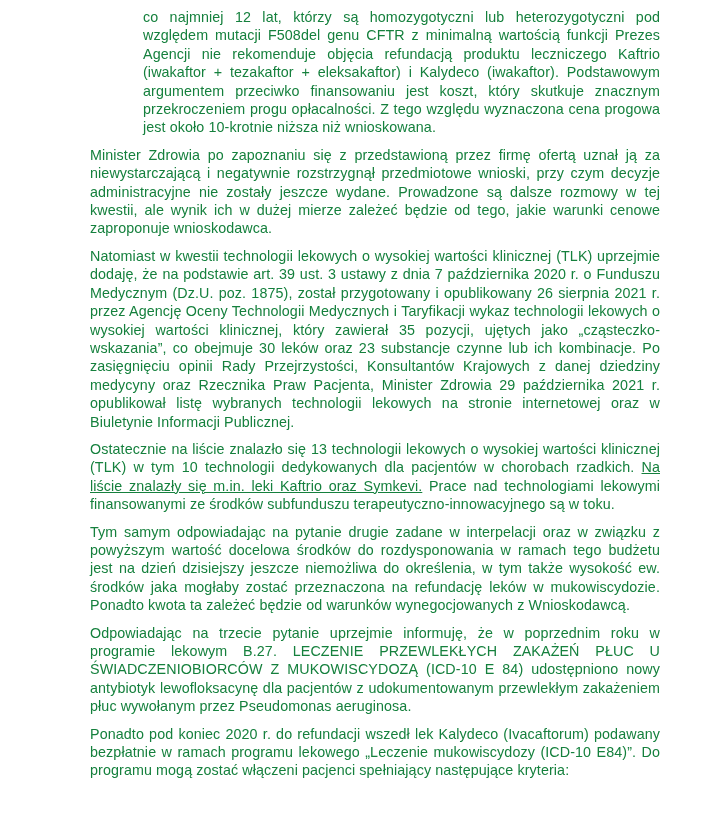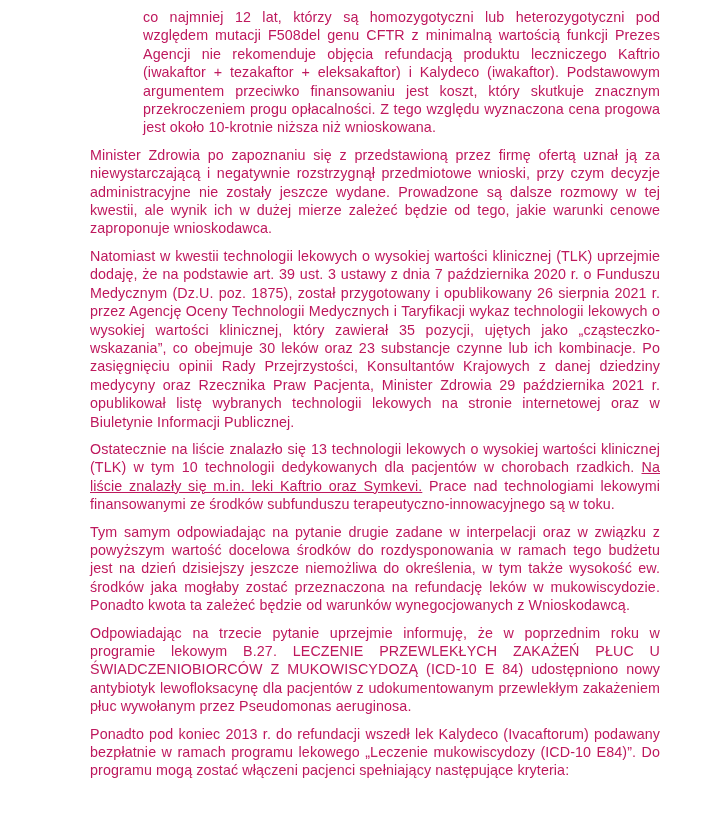--- a/index.html
+++ b/index.html
@@ -11,21 +11,21 @@
     width: 706px;
     height: 835px;
     overflow: hidden;
     font-family: "Liberation Sans", "DejaVu Sans", sans-serif;
   }
   .page {
     box-sizing: border-box;
     width: 706px;
     height: 835px;
     padding: 8px 46px 0 90px;
-    color: #be185d;
+    color: #15803d;
     background: #ffffff;
     overflow: hidden;
   }
   .para {
     margin: 0 0 9px 0;
     font-size: 14.3px;
     line-height: 18.4px;
     text-align: justify;
     letter-spacing: 0.1px;
   }
@@ -47,15 +47,15 @@
   <p class="para">Minister Zdrowia po zapoznaniu się z przedstawioną przez firmę ofertą uznał ją za niewystarczającą i negatywnie rozstrzygnął przedmiotowe wnioski, przy czym decyzje administracyjne nie zostały jeszcze wydane. Prowadzone są dalsze rozmowy w tej kwestii, ale wynik ich w dużej mierze zależeć będzie od tego, jakie warunki cenowe zaproponuje wnioskodawca.</p>
 
   <p class="para">Natomiast w kwestii technologii lekowych o wysokiej wartości klinicznej (TLK) uprzejmie dodaję, że na podstawie art. 39 ust. 3 ustawy z dnia 7 października 2020 r. o Funduszu Medycznym (Dz.U. poz. 1875), został przygotowany i opublikowany 26 sierpnia 2021 r. przez Agencję Oceny Technologii Medycznych i Taryfikacji wykaz technologii lekowych o wysokiej wartości klinicznej, który zawierał 35 pozycji, ujętych jako „cząsteczko-wskazania”, co obejmuje 30 leków oraz 23 substancje czynne lub ich kombinacje. Po zasięgnięciu opinii Rady Przejrzystości, Konsultantów Krajowych z danej dziedziny medycyny oraz Rzecznika Praw Pacjenta, Minister Zdrowia 29 października 2021 r. opublikował listę wybranych technologii lekowych na stronie internetowej oraz w Biuletynie Informacji Publicznej.</p>
 
   <p class="para"><span>Ostatecznie na liście znalazło się 13 technologii lekowych o wysokiej wartości klinicznej (TLK) w tym 10 technologii dedykowanych dla pacjentów w chorobach rzadkich. </span><span class="underlined">Na liście znalazły się m.in. leki Kaftrio oraz Symkevi.</span><span> Prace nad technologiami lekowymi finansowanymi ze środków subfunduszu terapeutyczno-innowacyjnego są w toku.</span></p>
 
   <p class="para">Tym samym odpowiadając na pytanie drugie zadane w interpelacji oraz w związku z powyższym wartość docelowa środków do rozdysponowania w ramach tego budżetu jest na dzień dzisiejszy jeszcze niemożliwa do określenia, w tym także wysokość ew. środków jaka mogłaby zostać przeznaczona na refundację leków w mukowiscydozie. Ponadto kwota ta zależeć będzie od warunków wynegocjowanych z Wnioskodawcą.</p>
 
   <p class="para">Odpowiadając na trzecie pytanie uprzejmie informuję, że w poprzednim roku w programie lekowym B.27. LECZENIE PRZEWLEKŁYCH ZAKAŻEŃ PŁUC U ŚWIADCZENIOBIORCÓW Z MUKOWISCYDOZĄ (ICD-10 E 84) udostępniono nowy antybiotyk lewofloksacynę dla pacjentów z udokumentowanym przewlekłym zakażeniem płuc wywołanym przez Pseudomonas aeruginosa.</p>
 
-  <p class="para">Ponadto pod koniec 2013 r. do refundacji wszedł lek Kalydeco (Ivacaftorum) podawany bezpłatnie w ramach programu lekowego „Leczenie mukowiscydozy (ICD-10 E84)”. Do programu mogą zostać włączeni pacjenci spełniający następujące kryteria:</p>
+  <p class="para">Ponadto pod koniec 2020 r. do refundacji wszedł lek Kalydeco (Ivacaftorum) podawany bezpłatnie w ramach programu lekowego „Leczenie mukowiscydozy (ICD-10 E84)”. Do programu mogą zostać włączeni pacjenci spełniający następujące kryteria:</p>
 
 </div>
 
 </body></html>

